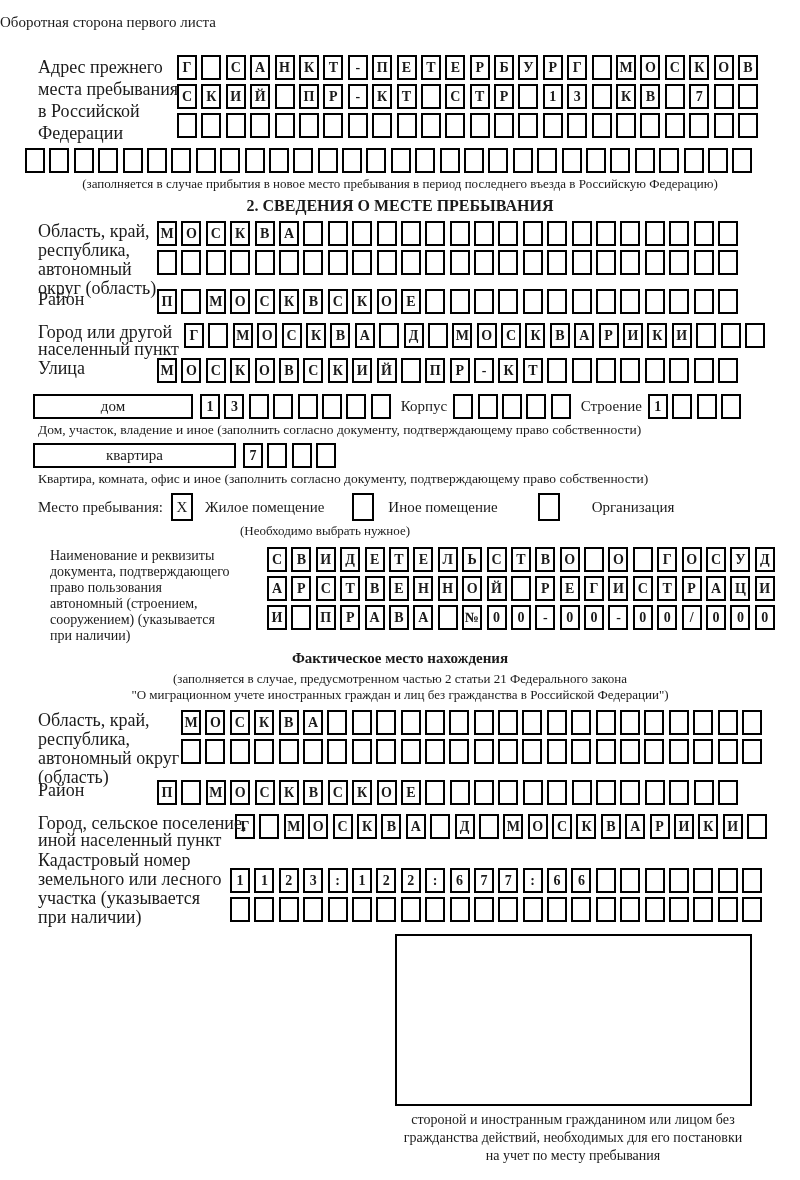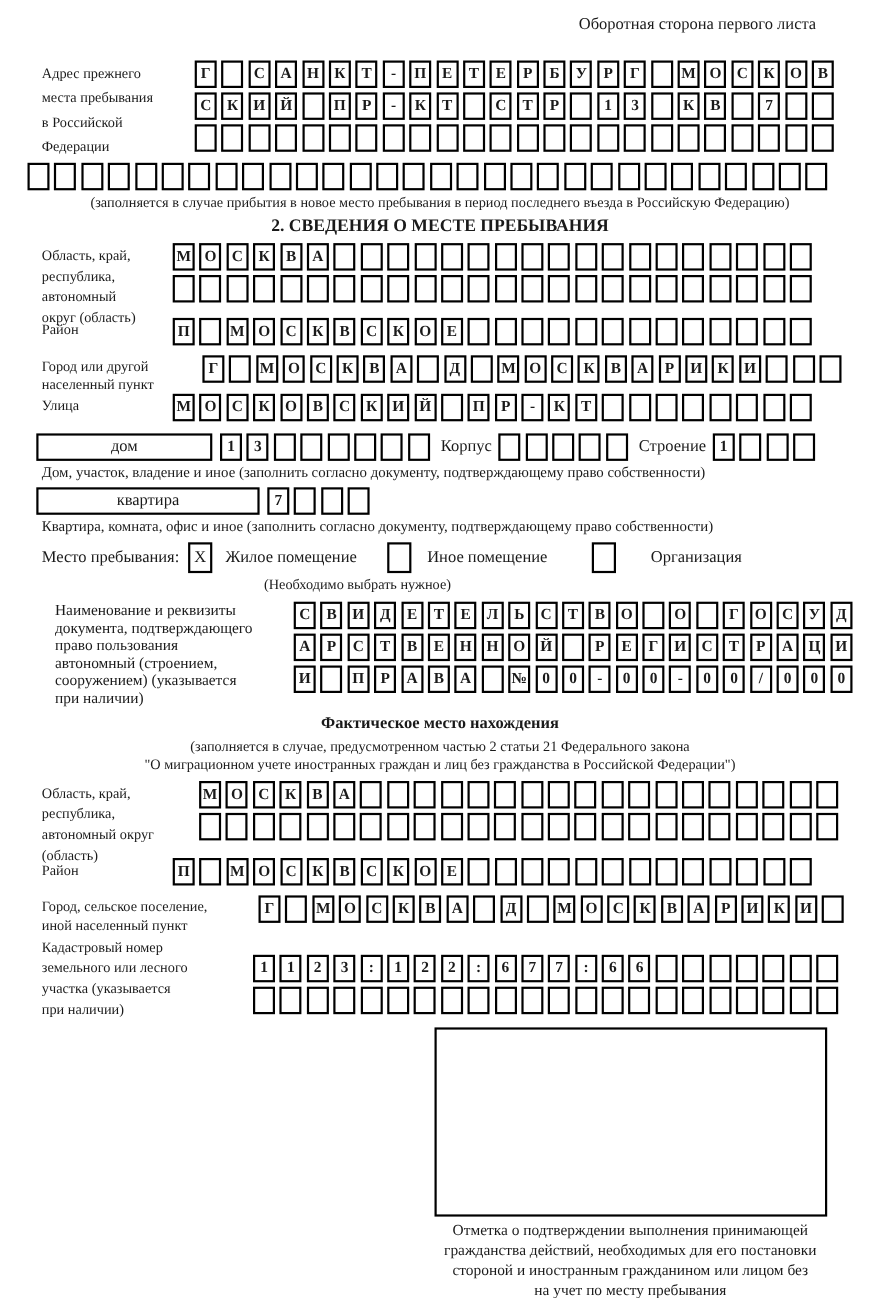--- a/index.html
+++ b/index.html
@@ -2,24 +2,24 @@
 <html><head>
 <meta charset="utf-8">
 <style>
   html,body{margin:0;padding:0;}
   body{
     width:800px;height:1180px;background:#ffffff;color:#1a1a1a;
     font-family:"Liberation Serif","DejaVu Serif",serif;
     overflow:hidden;position:relative;
   }
   .page{padding-top:14px;}
-  .header-note{text-align:right;padding-right:58px;font-size:15px;}
+  .header-note{text-align:left;padding-right:58px;font-size:15px;}
   
   .line{position:relative;margin-left:0;}
-  .lbl{position:absolute;left:38px;top:1px;font-size:13px;line-height:19px;white-space:nowrap;}
+  .lbl{position:absolute;left:38px;top:1px;font-size:18px;line-height:19px;white-space:nowrap;}
   .lbl.lh22 div{line-height:22px;}
   .lbl.lh17 div{line-height:17px;}
   .lbl.lh16 div{line-height:16px;}
   .rows{display:flex;flex-direction:column;gap:4px;}
   .cells{display:flex;gap:4.4px;}
   .cell{
     flex:0 0 auto;width:20px;height:25px;border:2px solid #000;box-sizing:border-box;
     display:flex;align-items:center;justify-content:center;
     font-size:14px;font-weight:bold;font-family:"Liberation Serif",serif;background:#fff;
   }
@@ -643,19 +643,18 @@
           <div class="cell"></div>
           <div class="cell"></div>
           <div class="cell"></div>
           <div class="cell"></div>
         </div>
     </div>
   </div>
 
   <div class="stamp-box" style="margin-left:395px;margin-top:6px;width:357px;height:172px;"></div>
   <div style="margin-left:368px;margin-top:5px;width:410px;text-align:center;font-size:14px;line-height:18px;">
-    <div>Отметка о подтверждении выполнения принимающей</div>
+    <div>стороной и иностранным гражданином или лицом без</div>
     <div>гражданства действий, необходимых для его постановки</div>
-    <div>стороной и иностранным гражданином или лицом без</div>
     <div>на учет по месту пребывания</div>
   </div>
 
 </div>
 
 </body></html>

